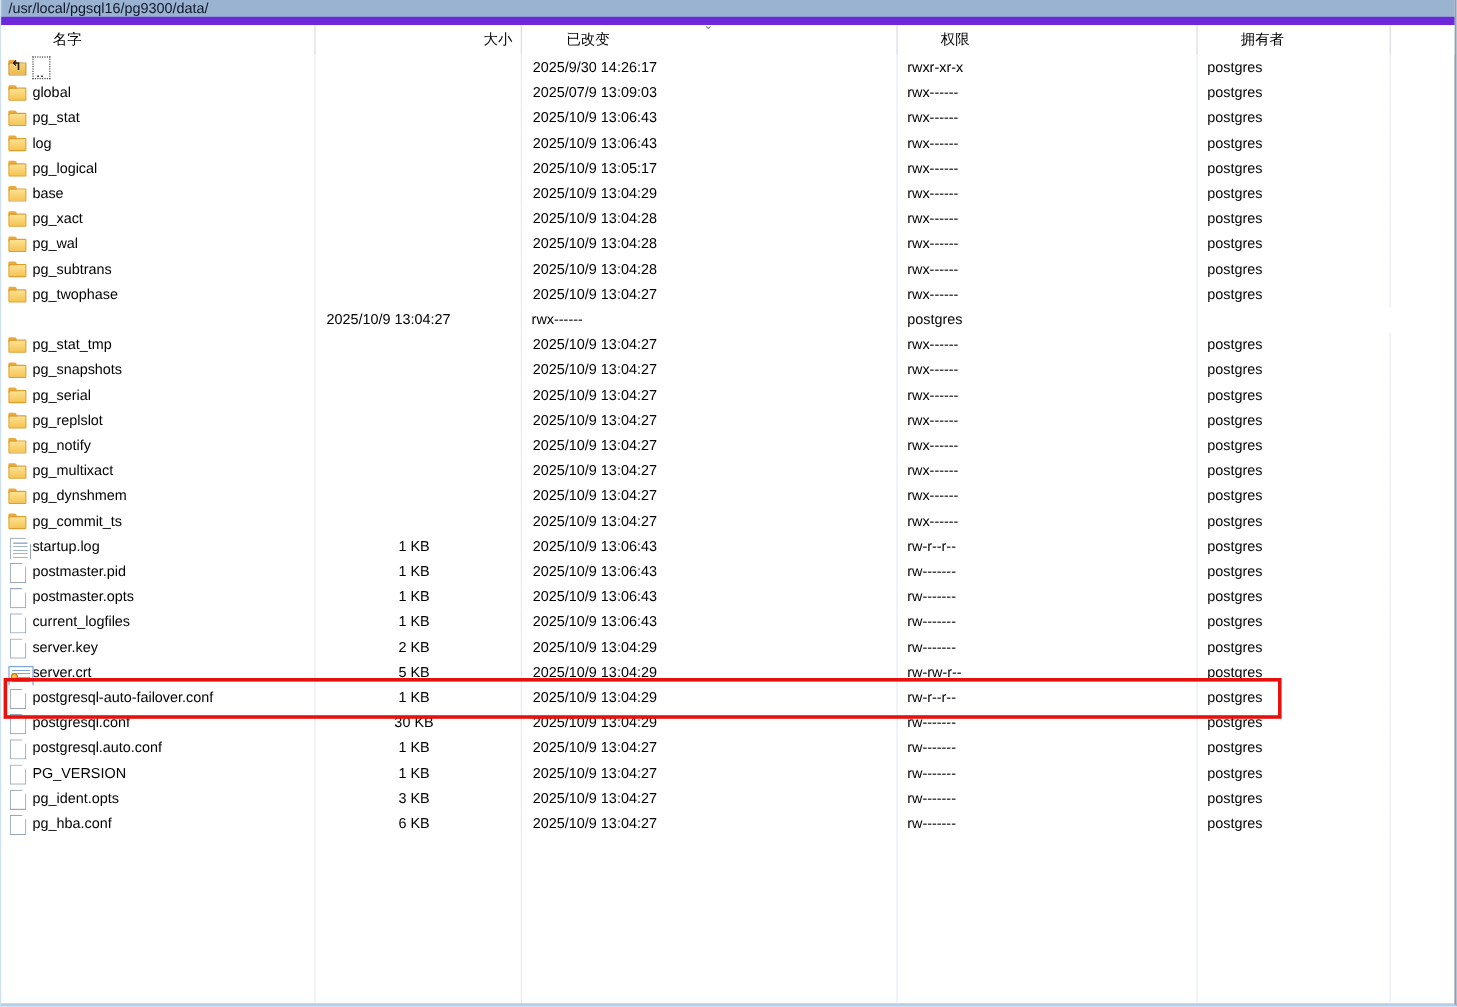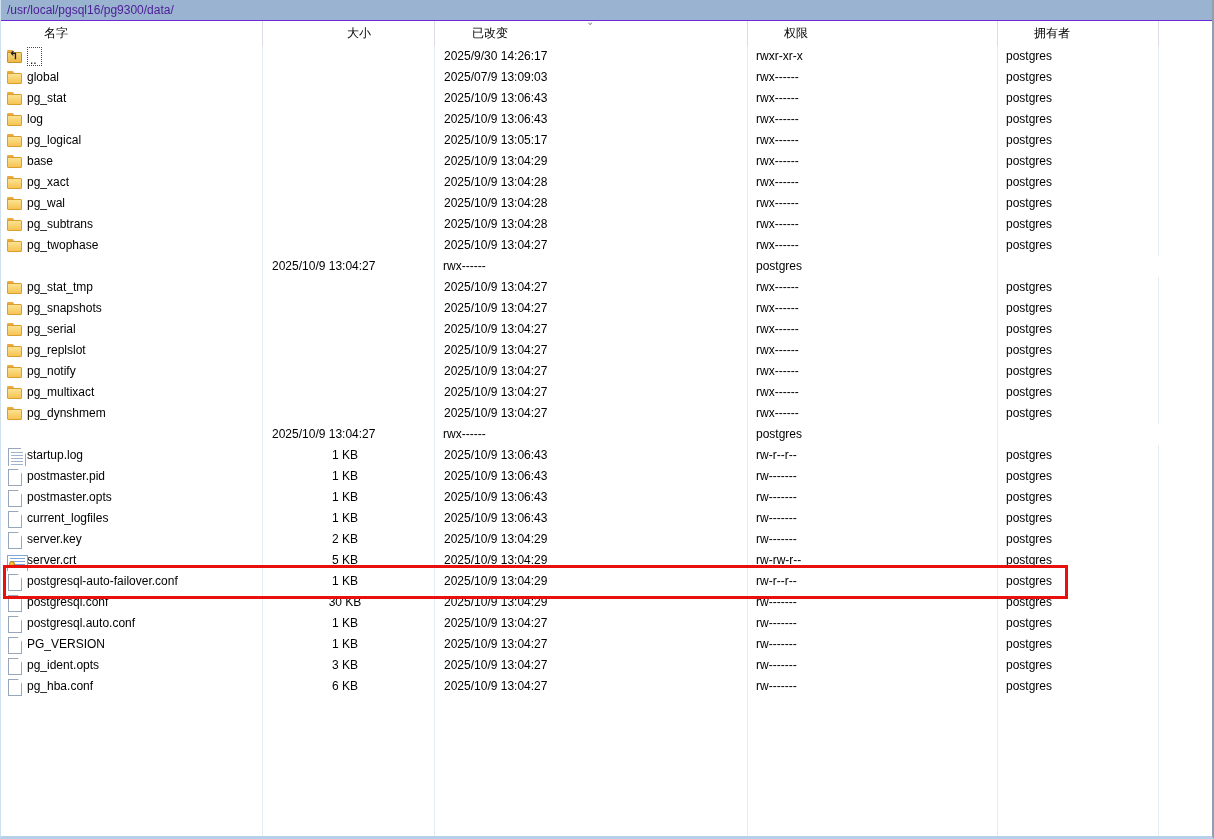--- a/index.html
+++ b/index.html
@@ -6,28 +6,28 @@
     --path-bar-bg:#99b3d1;
     --highlight-red:#e8100c;
   }
   *{box-sizing:border-box;margin:0;padding:0}
   html,body{width:1214px;height:839px;overflow:hidden;background:#fff;
     font-family:"Liberation Sans","DejaVu Sans",sans-serif;font-size:12px;color:#000;}
   .window{position:relative;width:1214px;height:839px;display:flex;flex-direction:column;
     border-left:1px solid #cfe0ef;border-right:2px solid #8e9fb3;border-bottom:3px solid #b5d0e8;background:#fff;}
   
   .pathbar{height:21px;flex:0 0 21px;background:var(--path-bar-bg);
-    border-bottom:1px solid #6d28d9;display:flex;align-items:center;padding-left:6px;color:#4c1d95;}
+    border-bottom:7px solid #6d28d9;display:flex;align-items:center;padding-left:6px;color:#0f172a;}
   
   .header-row{height:25px;flex:0 0 25px;display:grid;position:relative;
     grid-template-columns:262px 172px 313px 250px 161px 1fr;background:#fff;}
   .header-row .cell{border-right:1px solid #d9dde3;display:flex;align-items:center;overflow:hidden;white-space:nowrap;margin-left:28px;}
   .header-row .cell.h-extra{border-right:none}
   .h-name{padding-left:15px}
-  .h-size{justify-content:center;padding-right:7px}
+  .h-size{justify-content:flex-end;padding-right:7px}
   .h-changed{padding-left:9px}
   .h-rights{padding-left:8px}
   .h-owner{padding-left:8px}
   .sort-caret{position:absolute;left:585px;top:-4px;color:#8a8a8a;font-size:10px;line-height:10px}
   .sort-caret::before{content:"⌄"}
   
   .rows{flex:0 0 auto}
   .row{display:grid;grid-template-columns:262px 172px 313px 250px 161px 1fr;height:21px;line-height:21px;}
   .row .cell{border-right:1px solid #e6ecf4;overflow:hidden;white-space:nowrap;}
   .row .cell.c-extra{border-right:none}
@@ -290,20 +290,24 @@
       <span class="ic folder-icon"></span>
       <span class="fname">pg_dynshmem</span>
     </div>
     <div class="cell c-size"></div>
     <div class="cell c-changed">2025/10/9 13:04:27</div>
     <div class="cell c-rights">rwx------</div>
     <div class="cell c-owner">postgres</div>
     <div class="cell c-extra"></div>
   </div>
       <div class="row">
+    <div class="cell c-name">
+      <span class="ic folder-icon"></span>
+      <span class="fname">pg_commit_ts</span>
+    </div>
     <div class="cell c-size"></div>
     <div class="cell c-changed">2025/10/9 13:04:27</div>
     <div class="cell c-rights">rwx------</div>
     <div class="cell c-owner">postgres</div>
     <div class="cell c-extra"></div>
   </div>
       <div class="row">
     <div class="cell c-name">
       <span class="ic file-text-icon"></span>
       <span class="fname">startup.log</span>

